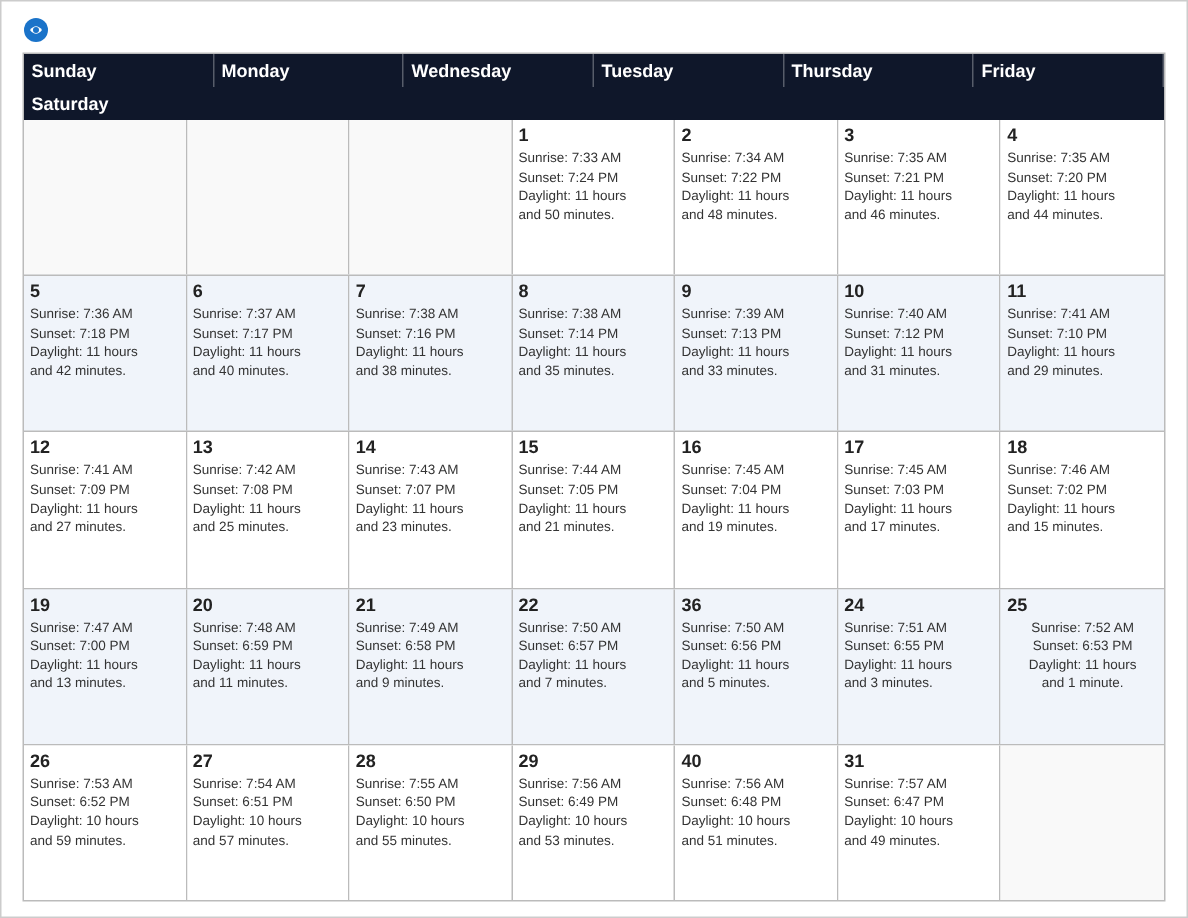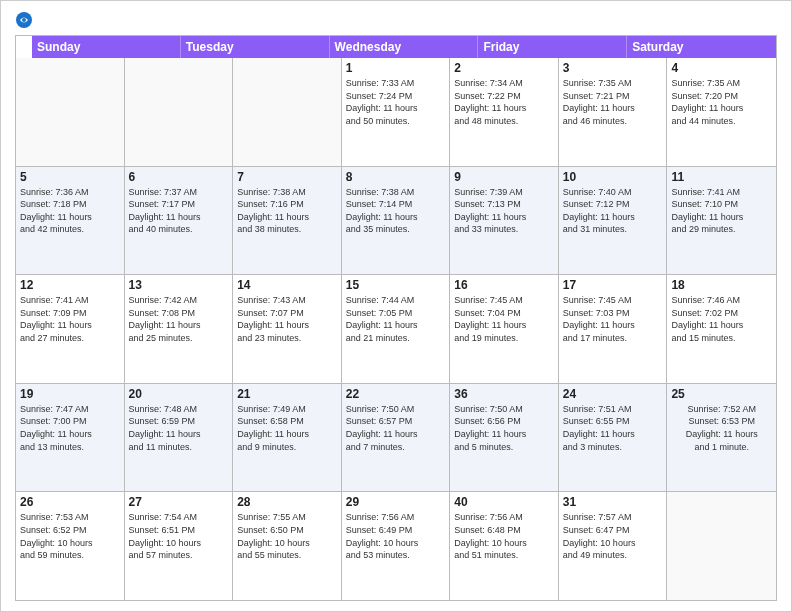--- a/index.html
+++ b/index.html
@@ -58,23 +58,22 @@
       color: #444;
     }
     .calendar {
       flex: 1;
       display: flex;
       flex-direction: column;
       border: 1px solid #bbb;
     }
     .cal-header-row {
       display: grid;
-      grid-template-columns: repeat(5, 1fr);
-      background: #8b5cf6;
-      margin-left: 16px;
+      grid-template-columns: repeat(6, 1fr);
+      background: #0f172a;
     }
     .cal-header-cell {
       color: #fff;
       font-size: 12px;
       font-weight: bold;
       padding: 4px 5px;
       border-right: 1px solid rgba(255,255,255,0.3);
       text-align: left;
     }
     .cal-header-cell:last-child { border-right: none; }
@@ -138,22 +137,24 @@
     </div>
     <div class="title-block">
       <div class="month-title"></div>
       <div class="location-title"></div>
     </div>
   </div>
 
   <div class="calendar">
     <div class="cal-header-row">
     <div class="cal-header-cell">Sunday</div>
+        <div class="cal-header-cell">Monday</div>
+        <div class="cal-header-cell">Wednesday</div>
         <div class="cal-header-cell">Tuesday</div>
-        <div class="cal-header-cell">Wednesday</div>
+        <div class="cal-header-cell">Thursday</div>
         <div class="cal-header-cell">Friday</div>
         <div class="cal-header-cell">Saturday</div>
       </div>
 
     <div class="cal-body">
     <div class="cal-week">
           <div class="cal-day empty"></div>
           <div class="cal-day empty"></div>
           <div class="cal-day empty"></div>
           <div class="cal-day">

